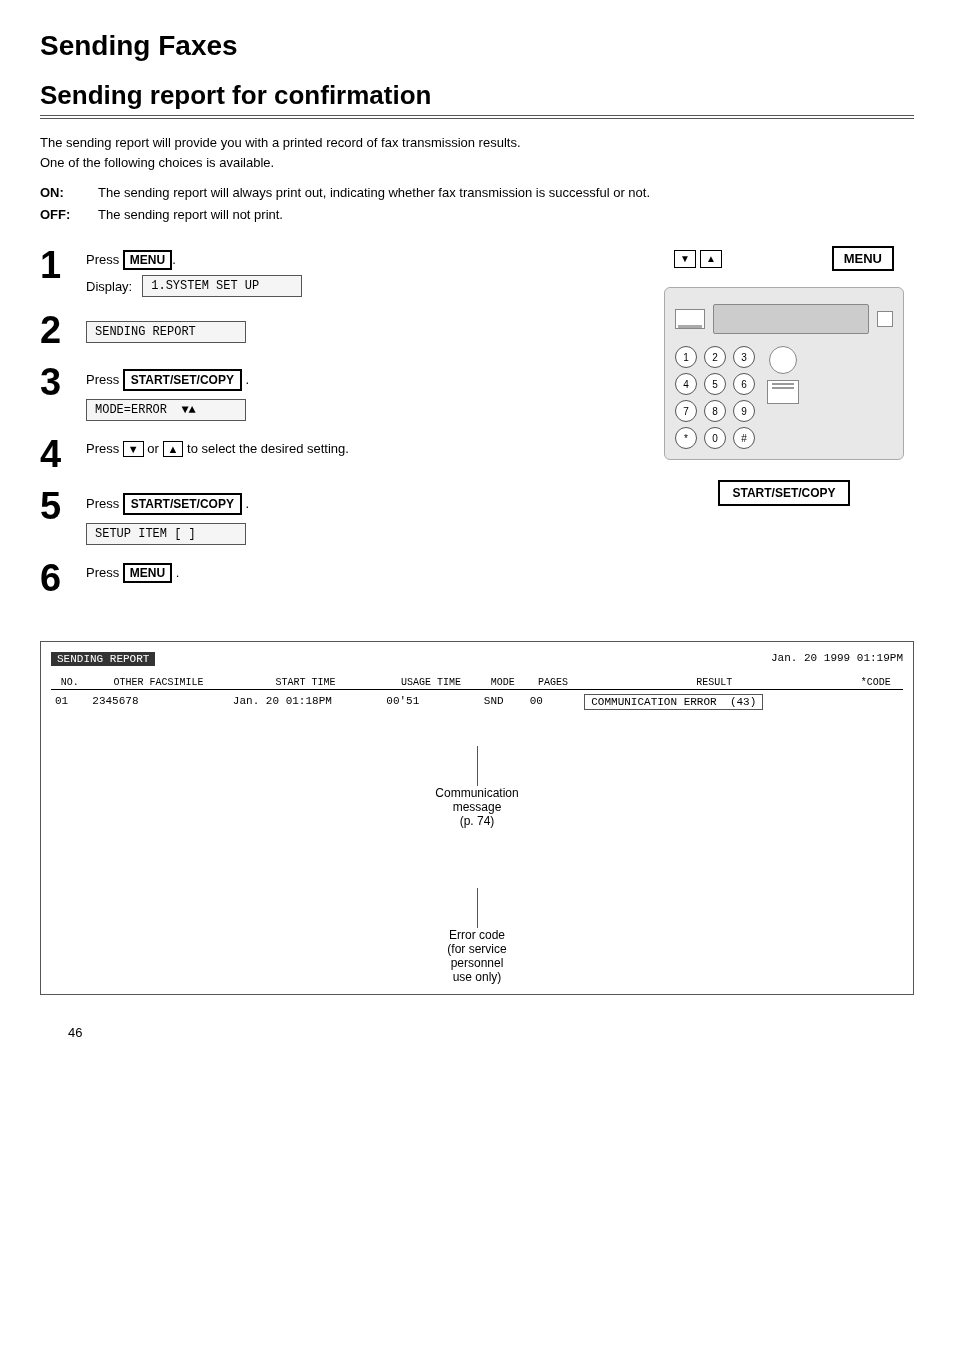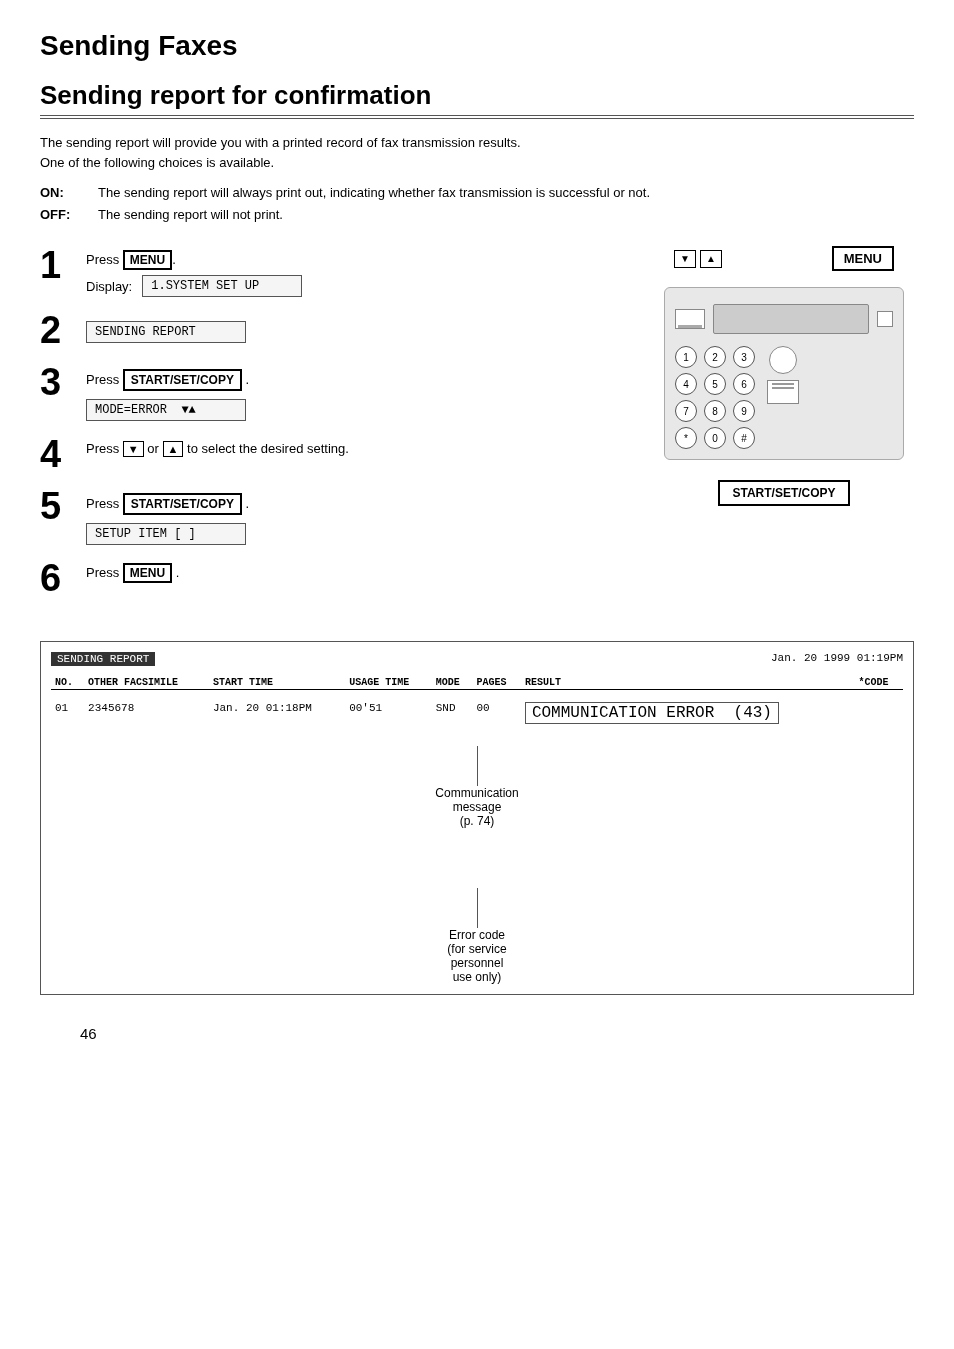--- a/index.html
+++ b/index.html
@@ -196,42 +196,42 @@
       margin-bottom: 6px;
     }
     .report-table {
       width: 100%;
       border-collapse: collapse;
       font-size: 11px;
       font-family: 'Courier New', monospace;
       margin-top: 4px;
     }
     .report-table th {
-      font-weight: bold;
-      text-align: left;
+      font-weight: normal;
+      text-align: center;
       padding: 1px 4px;
       font-size: 10px;
       border-bottom: 1px solid #000;
     }
     .report-table td {
       padding: 2px 4px;
       font-size: 11px;
     }
     .error-note {
       border: 1px solid #555;
       display: inline-block;
       padding: 1px 6px;
-      font-size: 16px;
-      margin-top: 10px;
+      font-size: 11px;
+      margin-top: 2px;
     }
     .page-number {
       position: absolute;
       bottom: 10px;
-      left: 40px;
-      font-size: 15px;
+      left: 28px;
+      font-size: 13px;
     }
     .report-inner { min-height: 60px; }
   </style>
 </head>
 <body>
 
 <h1 class="page-title">Sending Faxes</h1>
 
 <h2 class="section-title">Sending report for confirmation</h2>
 

